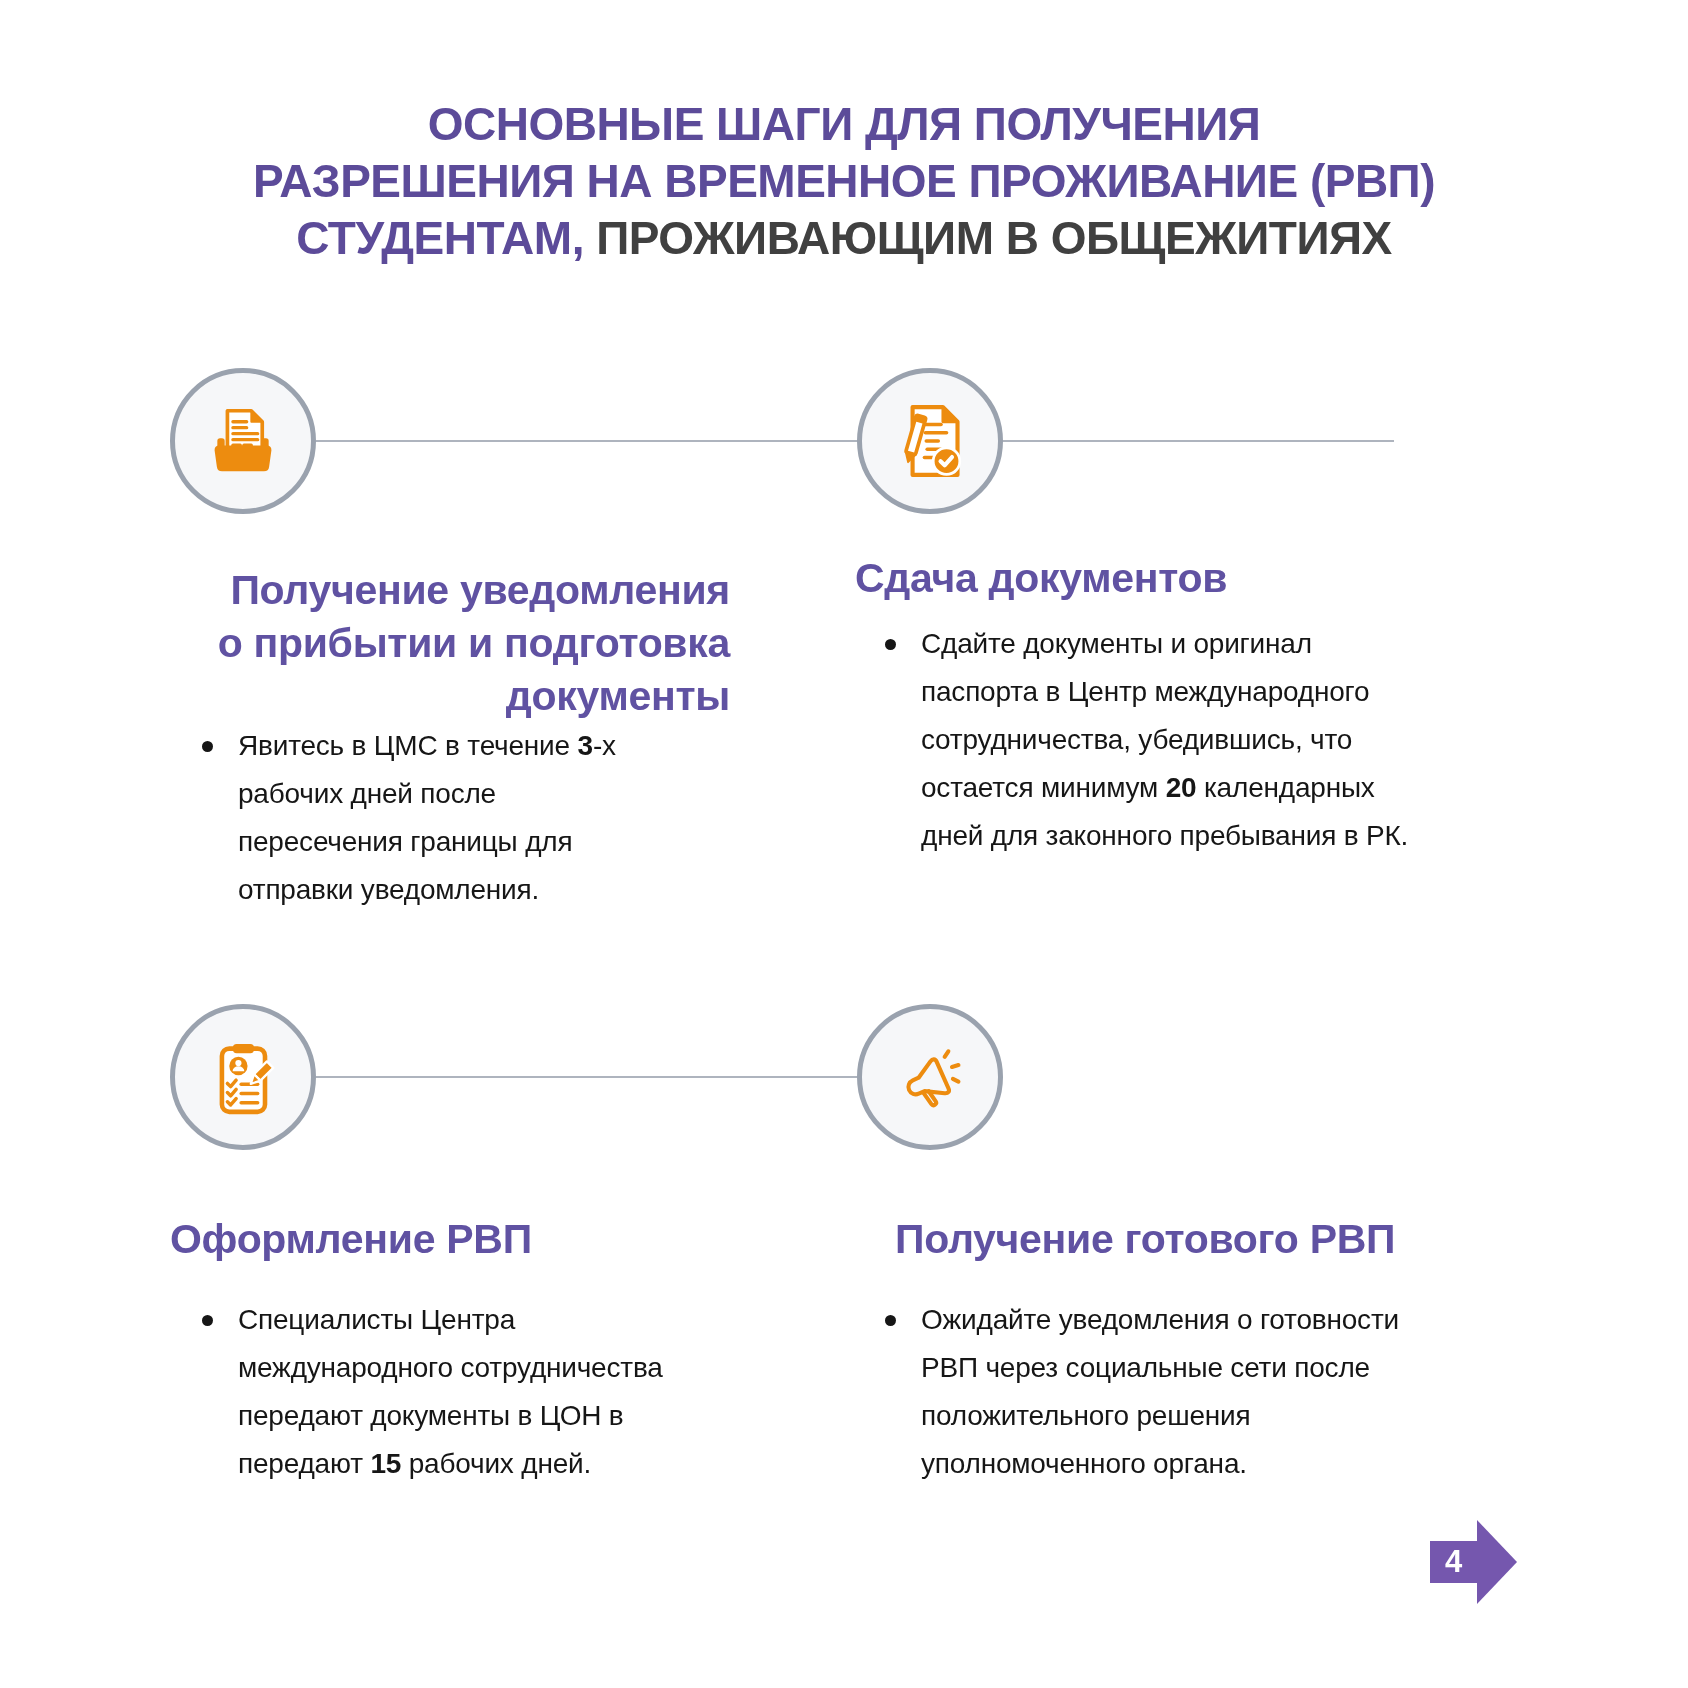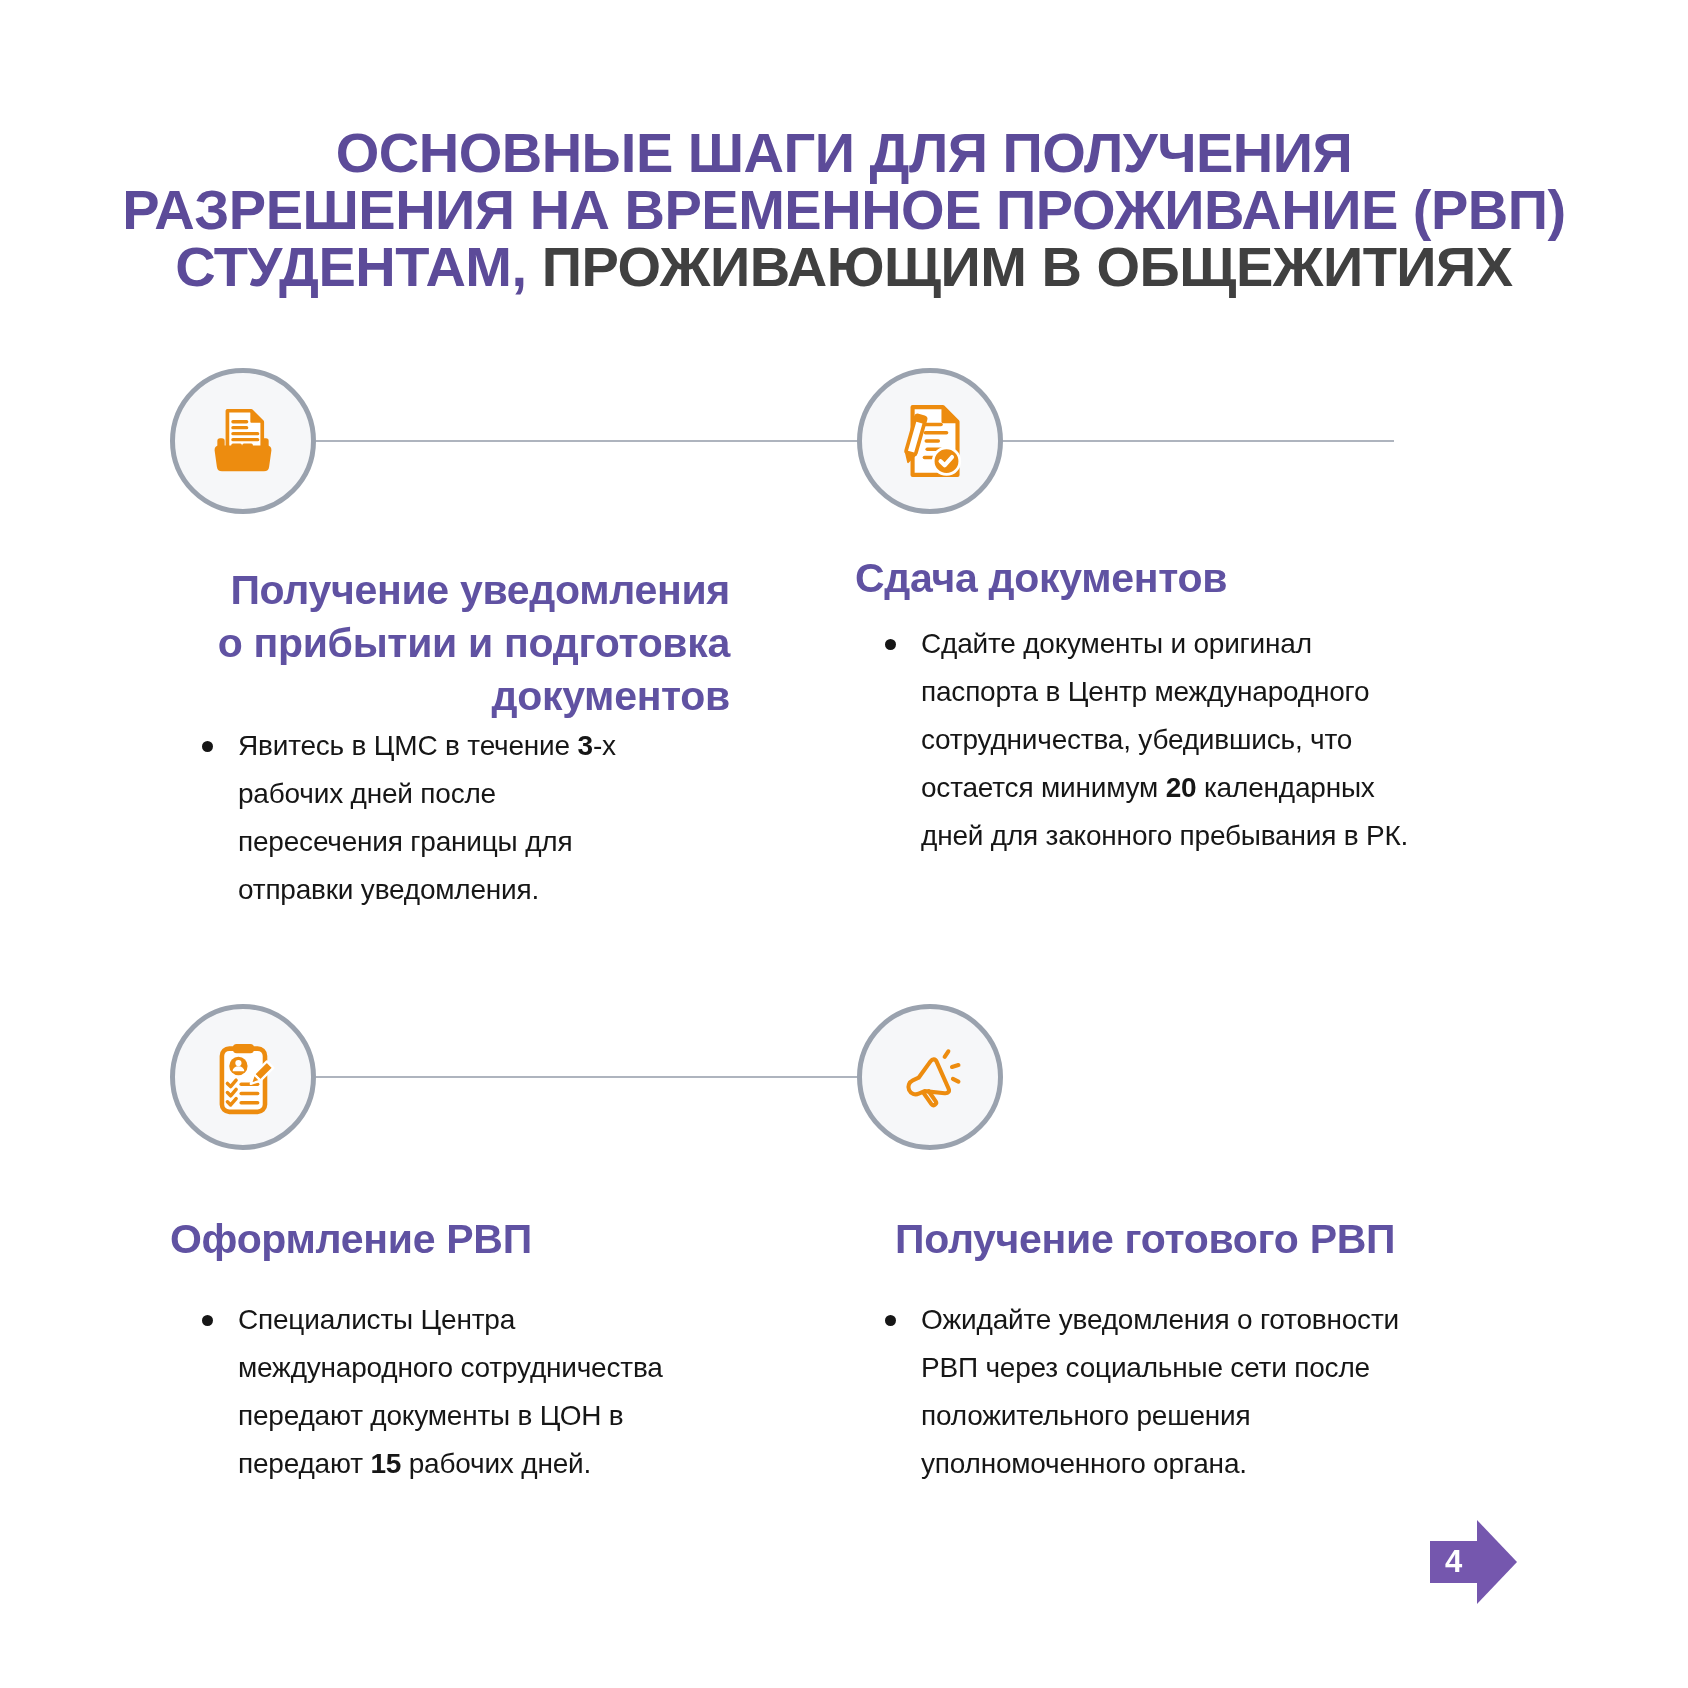--- a/index.html
+++ b/index.html
@@ -8,24 +8,23 @@
     width:1688px;height:1688px;
     background:#ffffff;
     font-family:"Liberation Sans", sans-serif;
     overflow:hidden;
   }
   
   .title{
     position:absolute;left:0;right:0;top:96px;
     text-align:center;
     font-weight:bold;
-    font-size:56px;line-height:57px;
+    font-size:46px;line-height:57px;
     letter-spacing:-0.5px;
     color:#5C4B99;
-    margin-top:28px;
   }
   .title .t-line{display:block;}
   .title .red{color:#404040;}
   
   .connector{
     position:absolute;height:2px;background:#AEB4BE;z-index:1;
   }
   .step-circle{
     position:absolute;width:146px;height:146px;box-sizing:border-box;
     border:5px solid #9AA2AE;border-radius:50%;
@@ -164,21 +163,21 @@
           <line x1="72" y1="37" x2="79" y2="35"></line>
           <line x1="73" y1="50" x2="79" y2="53"></line>
         </g>
       </svg>
     </span>
   </div>
 
   <div class="step-heading" style="left:170px;top:564px;width:560px;text-align:right;">
     <span class="h-line">Получение уведомления</span>
     <span class="h-line">о прибытии и подготовка</span>
-    <span class="h-line">документов</span>
+    <span class="h-line">документы</span>
   </div>
   <div class="step-bullet" style="left:172px;top:722px;width:480px;">
     <span class="dot"></span>
     <span>Явитесь в ЦМС в течение </span><b>3</b><span>-х рабочих дней после пересечения границы для отправки уведомления.</span>
   </div>
 
   <div class="step-heading" style="left:855px;top:552px;width:560px;">
     <span class="h-line">Сдача документов</span>
   </div>
   <div class="step-bullet" style="left:855px;top:620px;width:560px;">

